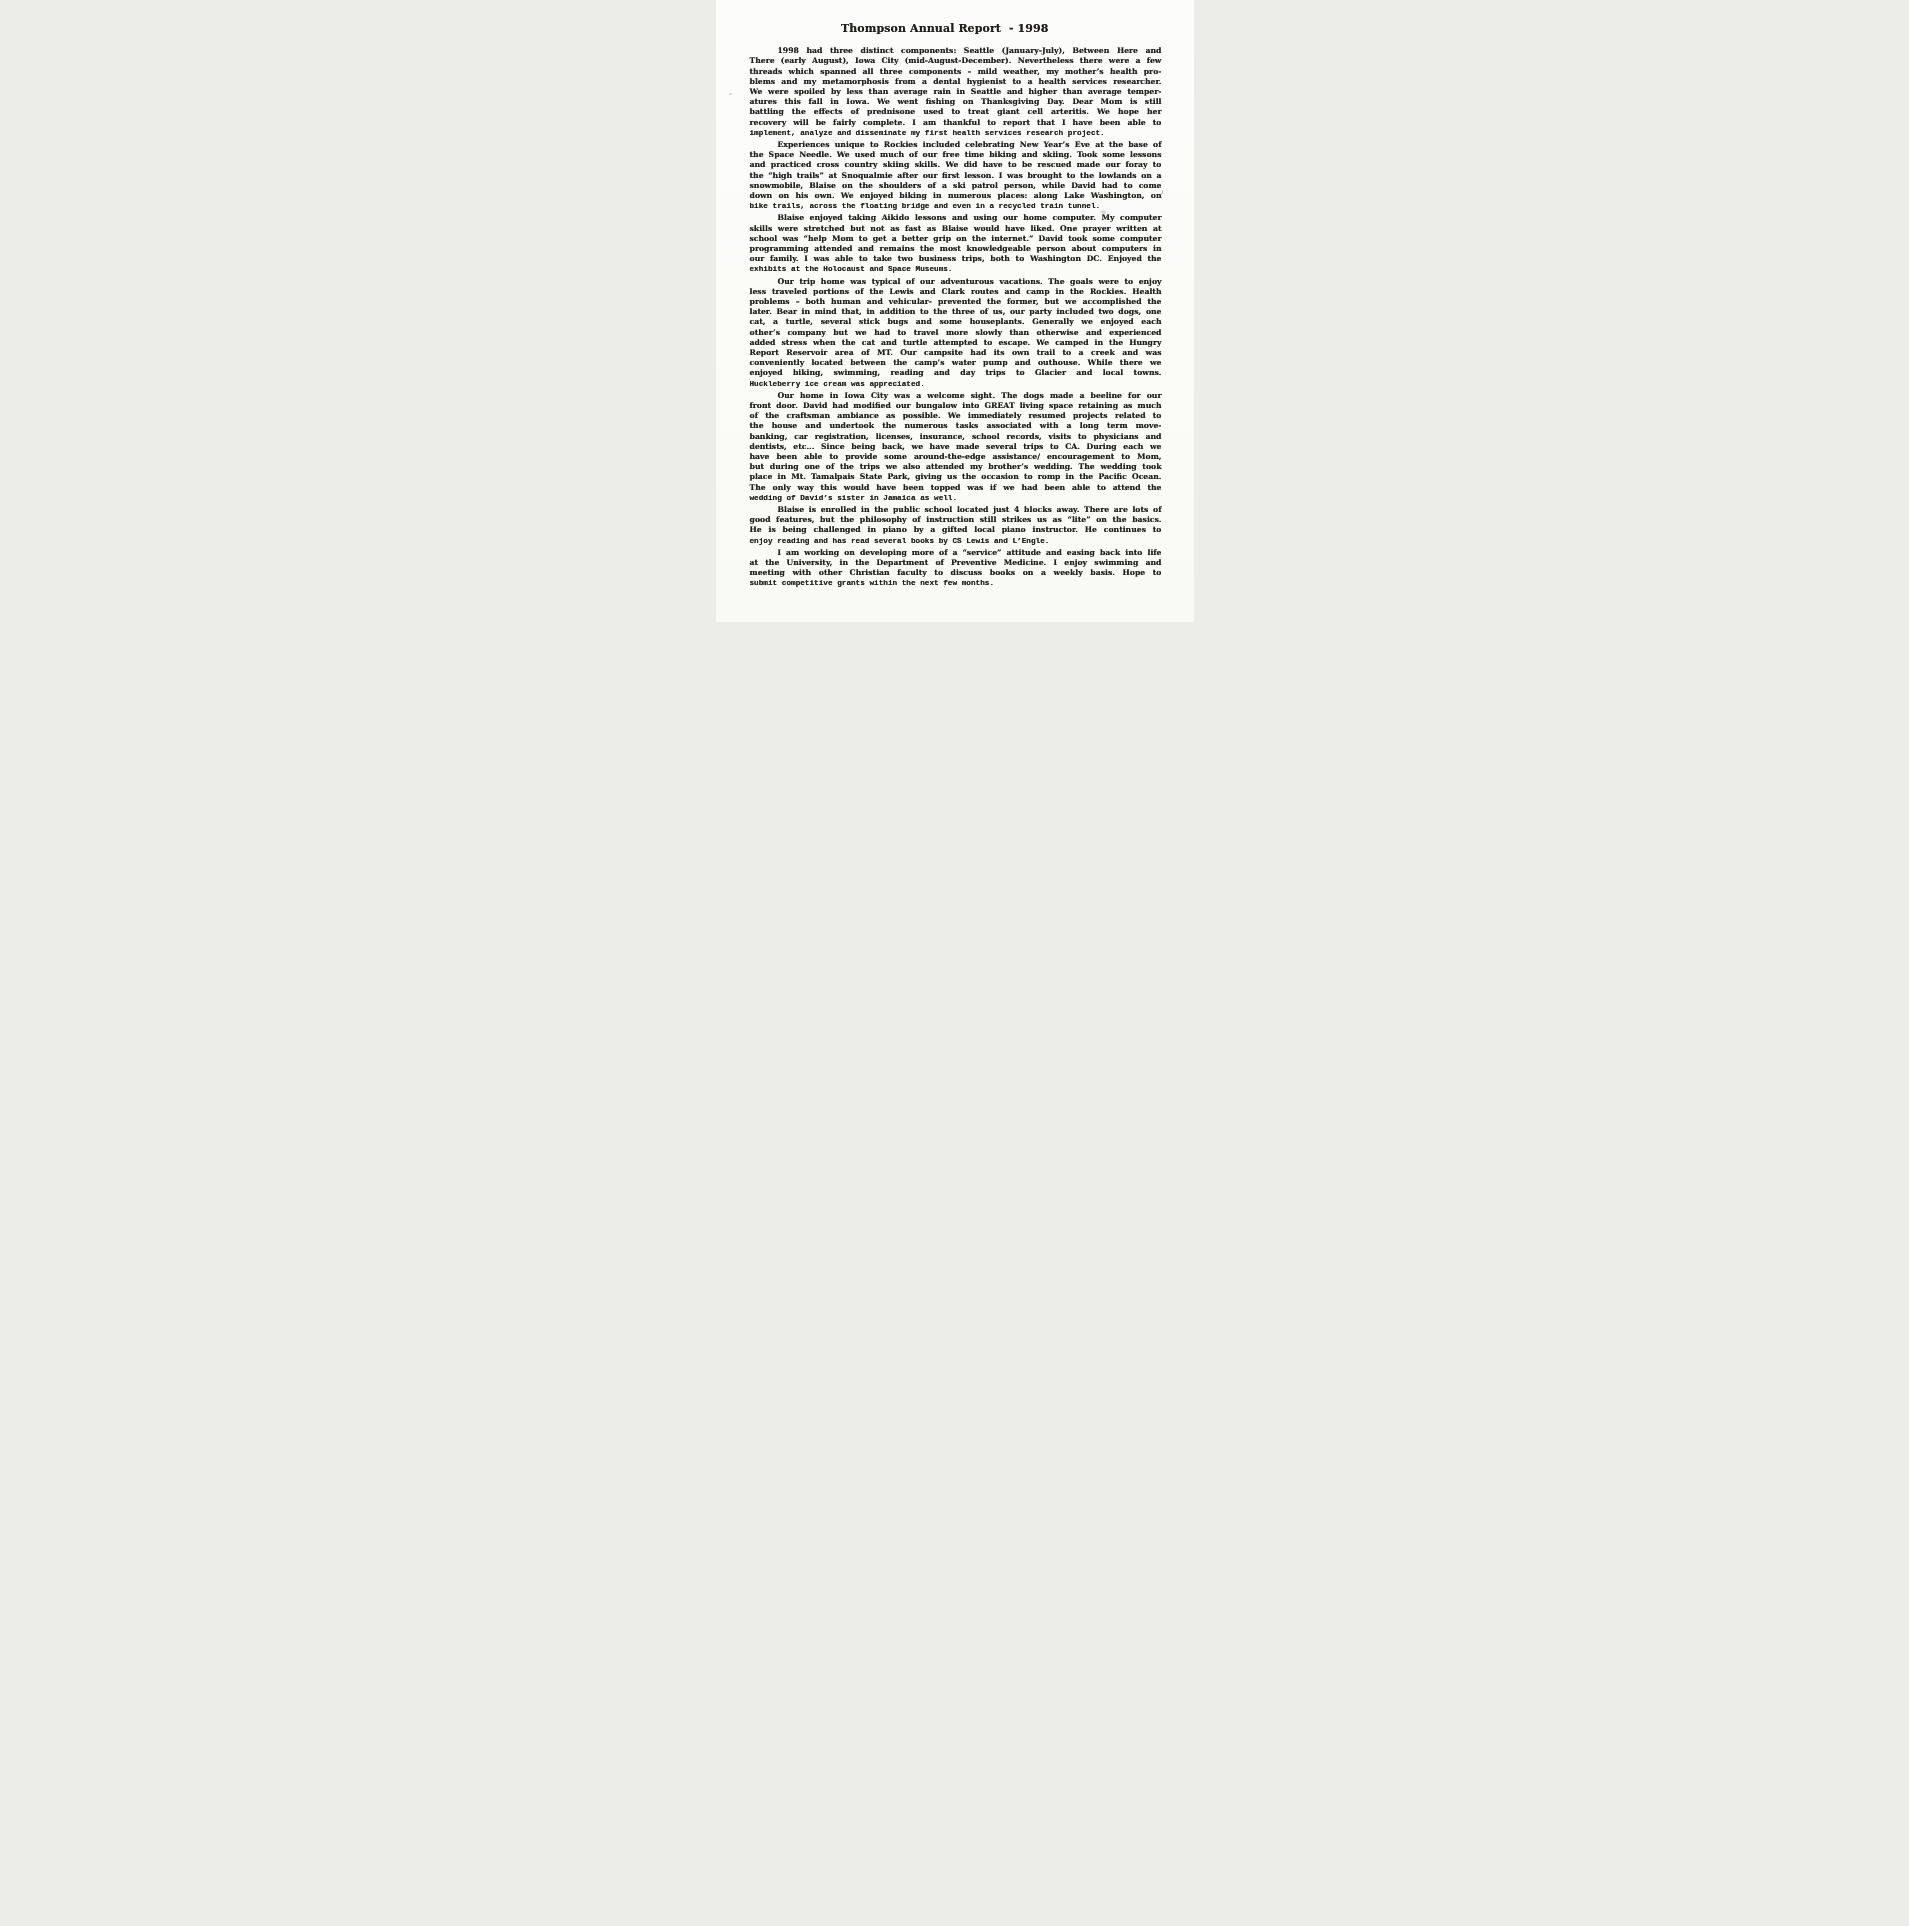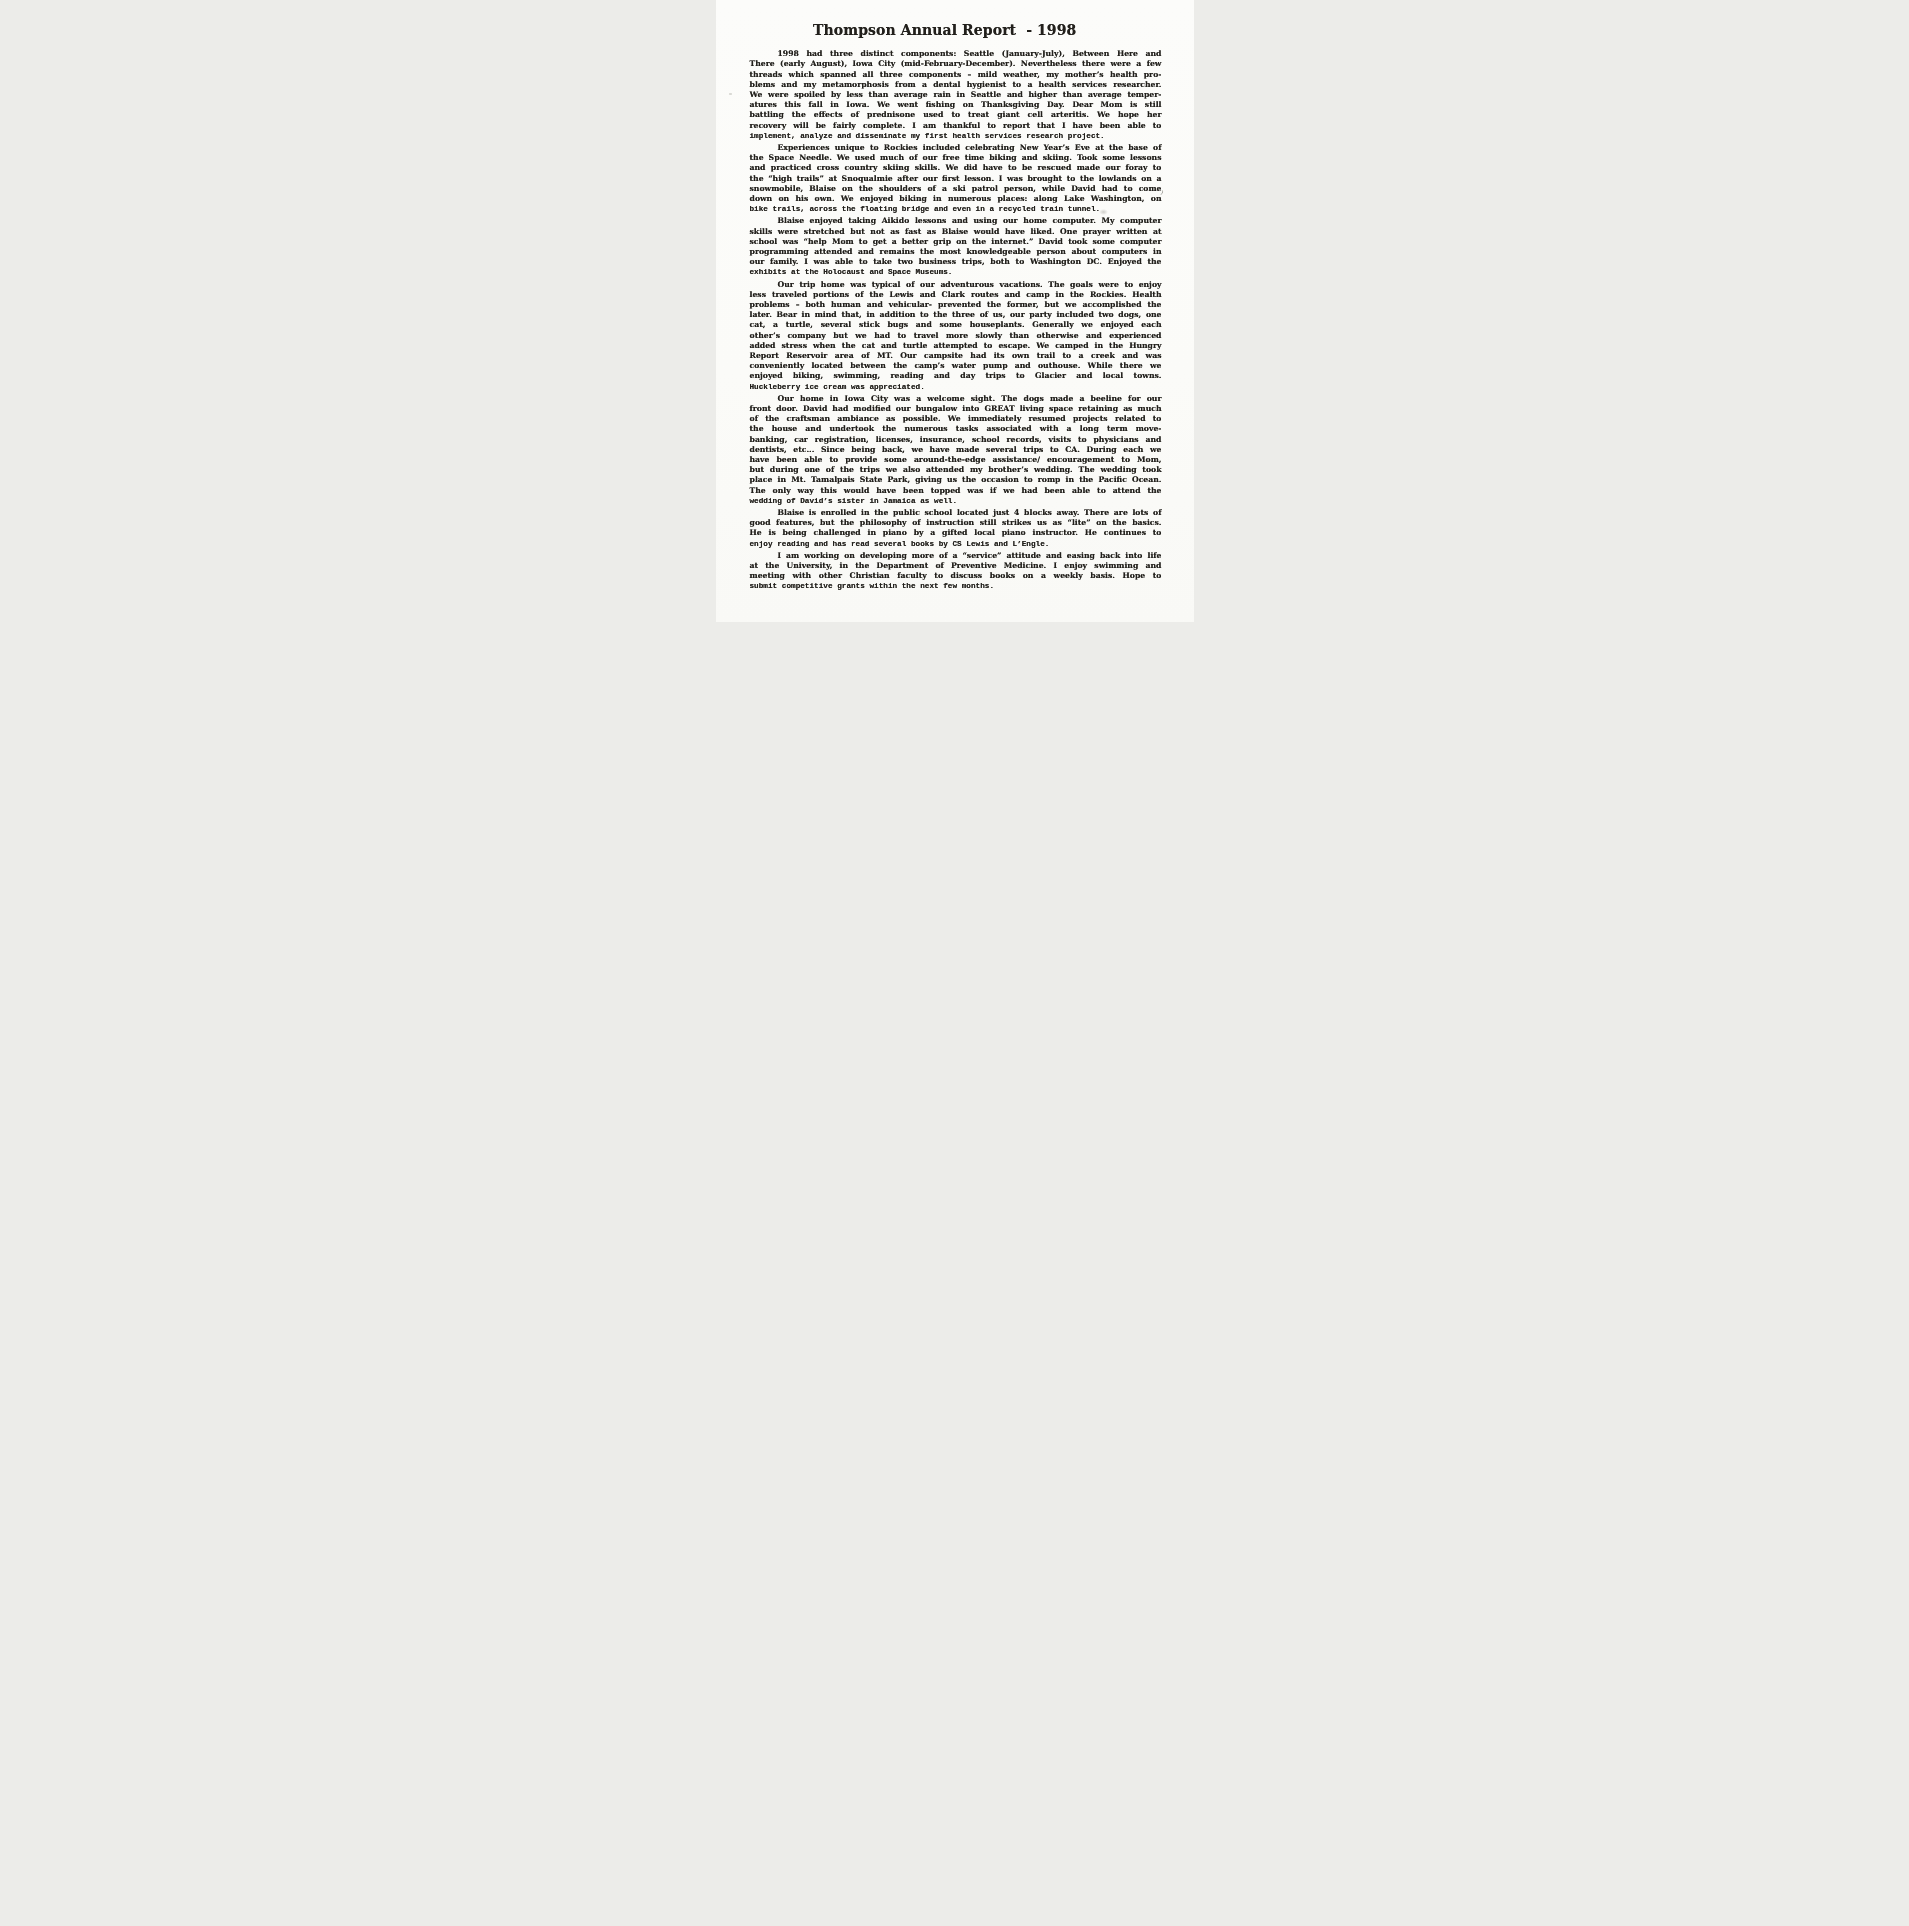--- a/index.html
+++ b/index.html
@@ -19,21 +19,21 @@
     overflow: hidden;
   }
   .content {
     position: absolute;
     left: 32px;
     right: 30px;
     top: 22.3px;
   }
   .doc-title {
     text-align: center;
-    font-size: 14px;
+    font-size: 11px;
     letter-spacing: 0.1px;
     margin: 0 0 10.8px 0;
     position: relative;
     left: -10.8px;
     white-space: pre;
     text-shadow: 0 0 0.2px rgba(20,18,14,0.65);
   }
   .paragraph { margin: 2px; }
   .line {
     font-size: 7.7px;
@@ -74,21 +74,21 @@
 </style>
 </head>
 <body>
 
 <div class="page">
   <div class="content">
     <h1 class="doc-title">Thompson Annual Report  - 1998</h1>
     <div>
         <div class="paragraph">
           <div class="line first">1998 had three distinct components: Seattle (January-July), Between Here and</div>
-          <div class="line">There (early August), Iowa City (mid-February-December). Nevertheless there were a few</div>
+          <div class="line">There (early August), Iowa City (mid-August-December). Nevertheless there were a few</div>
           <div class="line">threads which spanned all three components – mild weather, my mother’s health pro-</div>
           <div class="line">blems and my metamorphosis from a dental hygienist to a health services researcher.</div>
           <div class="line">We were spoiled by less than average rain in Seattle and higher than average temper-</div>
           <div class="line">atures this fall in Iowa.  We went fishing on Thanksgiving Day.  Dear Mom is still</div>
           <div class="line">battling the effects of prednisone used to treat giant cell arteritis.  We hope her</div>
           <div class="line">recovery will be fairly complete.  I am thankful to report that I have been able to</div>
           <div class="line para-end">implement, analyze and disseminate my first health services research project.</div>
         </div>
         <div class="paragraph">
           <div class="line first">Experiences unique to Rockies included celebrating New Year’s Eve at the base of</div>

